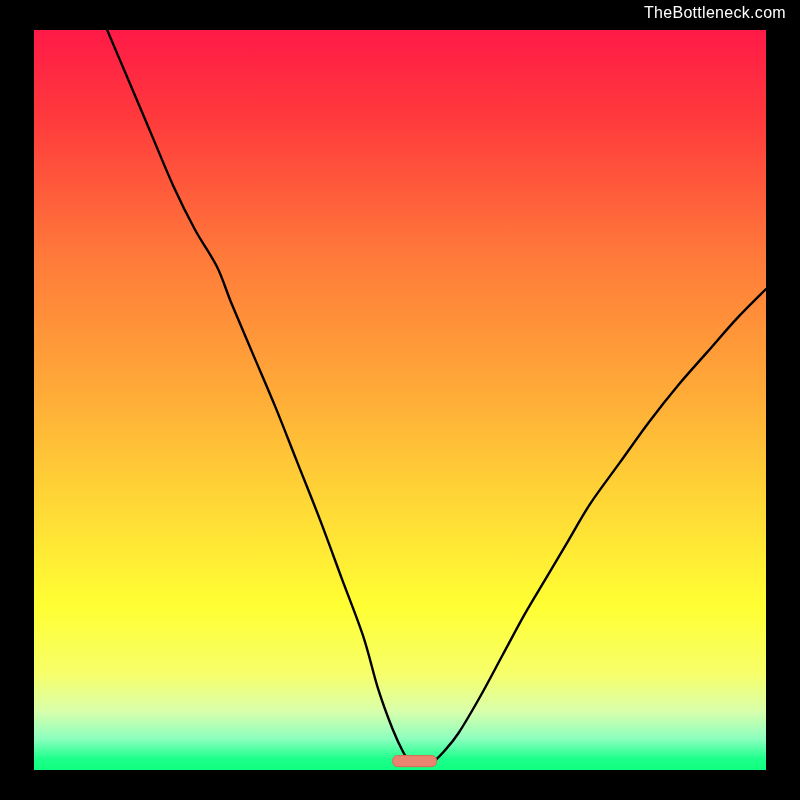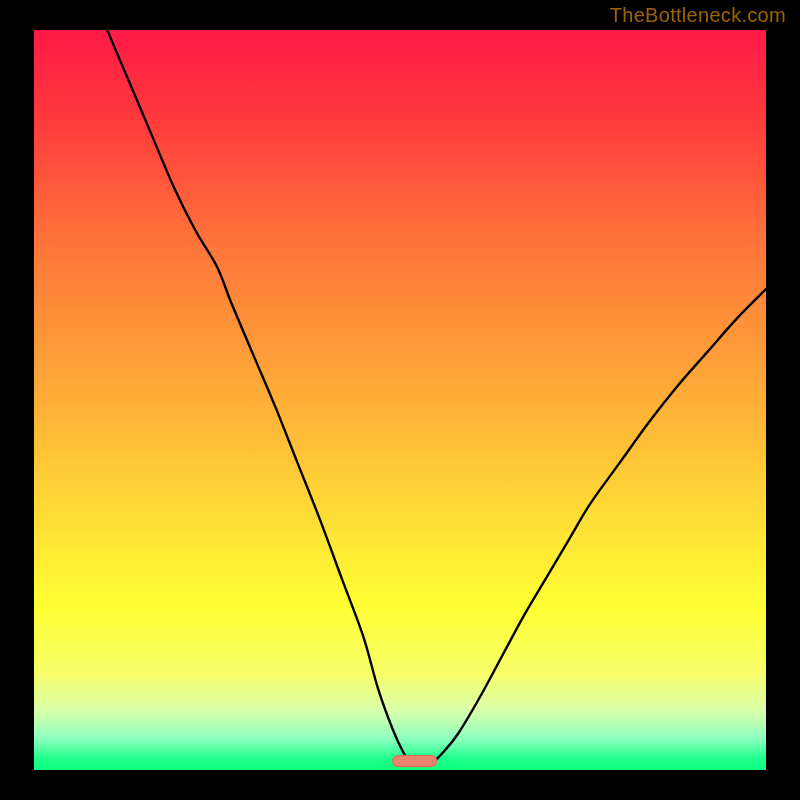--- a/index.html
+++ b/index.html
@@ -18,22 +18,22 @@
   }
   svg {
     position: absolute;
     top: 0;
     left: 0;
   }
   .watermark {
     position: absolute;
     top: 4px;
     right: 14px;
-    color: #a16207;
-    font-size: 20px;
+    color: #ffffff;
+    font-size: 16px;
     font-weight: 500;
     letter-spacing: 0.3px;
   }
 </style>
 </head>
 <body>
 
 <div class="wrap">
   <div class="watermark">TheBottleneck.com</div>
 

